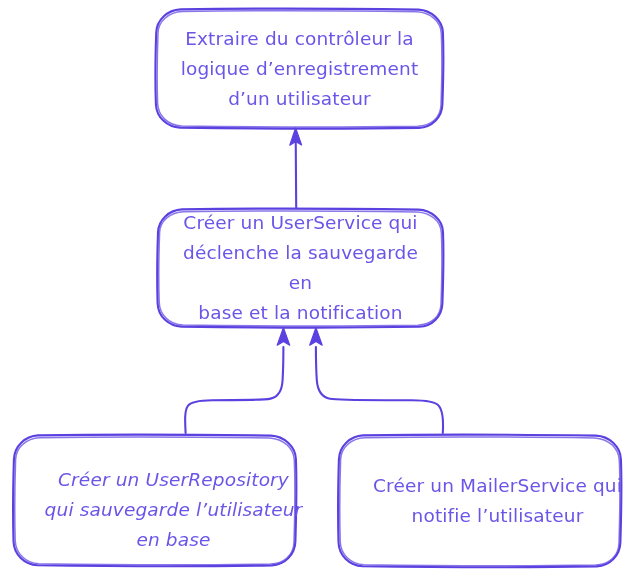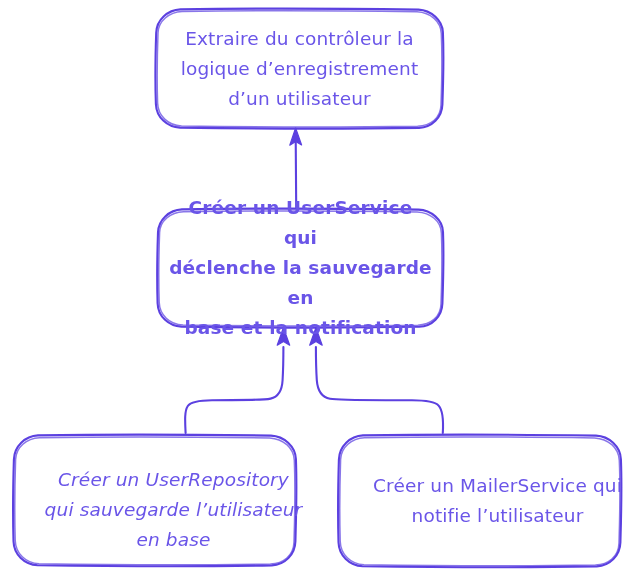--- a/index.html
+++ b/index.html
@@ -32,21 +32,21 @@
     color: #6a55e8;
     font-family: "DejaVu Sans", sans-serif;
     font-size: 18.5px;
     line-height: 30px;
     letter-spacing: 0.15px;
     white-space: pre-line;
     padding: 0 12px;
     user-select: none;
   }
   #node-top    { left: 155px; top: 8px;   width: 289px; height: 121px; }
-  #node-mid    { left: 157px; top: 208px; width: 287px; height: 119px; font-weight: bold; }
+  #node-mid    { left: 157px; top: 208px; width: 287px; height: 119px; }
   #node-left   { left: 13px;  top: 444px; width: 321px; height: 132px; font-style: italic; }
   #node-right  { left: 338px; top: 434px; width: 319px; height: 133px; }
 </style>
 </head>
 <body>
 
 <svg id="canvas" viewBox="0 0 626 569" xmlns="http://www.w3.org/2000/svg">
   <defs>
     <filter id="soft" x="-10%" y="-10%" width="120%" height="120%">
       <feGaussianBlur stdDeviation="0.28"></feGaussianBlur>

